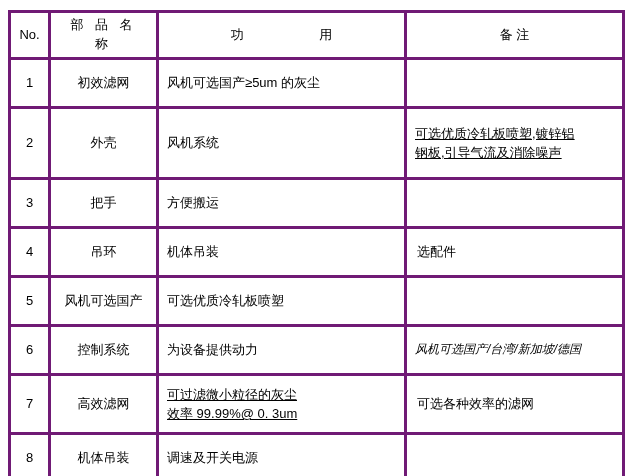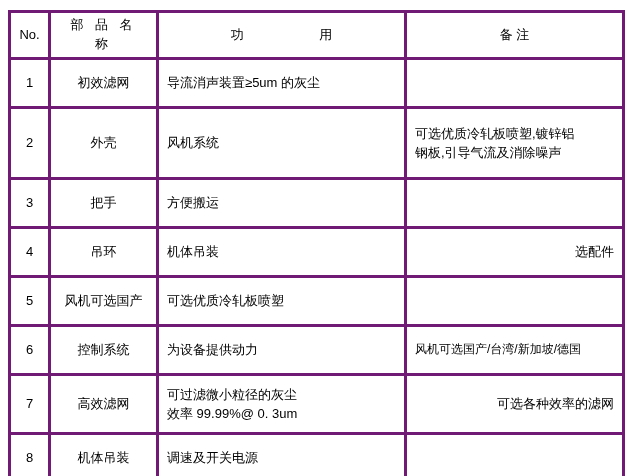--- a/index.html
+++ b/index.html
@@ -60,26 +60,27 @@
   td.col-name {
     text-align: center;
   }
   td.col-func {
     text-align: left;
   }
   td.col-note {
     text-align: left;
   }
   td.col-note.center {
-    text-align: right;
+    text-align: left;
     padding-left: 10px;
   }
   .two-line {
     display: block;
     line-height: 1.5;
+    text-decoration: underline;
   }
   tr.tall td { height: 68px; }
   tr.medium td { height: 56px; }
 </style>
 </head>
 <body>
 
 <div class="page">
   <table class="parts-table">
     <colgroup>
@@ -98,21 +99,21 @@
             <span>用</span>
           </div>
         </td>
         <td>备  注</td>
       </tr>
     </thead>
     <tbody>
       <tr>
         <td class="col-no">1</td>
         <td class="col-name">初效滤网</td>
-        <td class="col-func">导流消声装置≥5um 的灰尘</td>
+        <td class="col-func">风机可选国产≥5um 的灰尘</td>
         <td class="col-note"></td>
       </tr>
       <tr class="tall">
         <td class="col-no">2</td>
         <td class="col-name">外壳</td>
         <td class="col-func">风机系统</td>
         <td class="col-note">
           <span class="two-line">可选优质冷轧板喷塑,镀锌铝</span>
           <span class="two-line">钢板,引导气流及消除噪声</span>
         </td>
@@ -132,21 +133,21 @@
       <tr>
         <td class="col-no">5</td>
         <td class="col-name">风机可选国产</td>
         <td class="col-func">可选优质冷轧板喷塑</td>
         <td class="col-note"></td>
       </tr>
       <tr>
         <td class="col-no">6</td>
         <td class="col-name">控制系统</td>
         <td class="col-func">为设备提供动力</td>
-        <td class="col-note" style="font-size:12px;">风机可选国产/台湾/新加坡/德国</td>
+        <td class="col-note" style="font-size:12px;font-style:italic;">风机可选国产/台湾/新加坡/德国</td>
       </tr>
       <tr class="medium">
         <td class="col-no">7</td>
         <td class="col-name">高效滤网</td>
         <td class="col-func">
           <span class="two-line">可过滤微小粒径的灰尘</span>
           <span class="two-line">效率 99.99%@ 0. 3um</span>
         </td>
         <td class="col-note center">可选各种效率的滤网</td>
       </tr>

